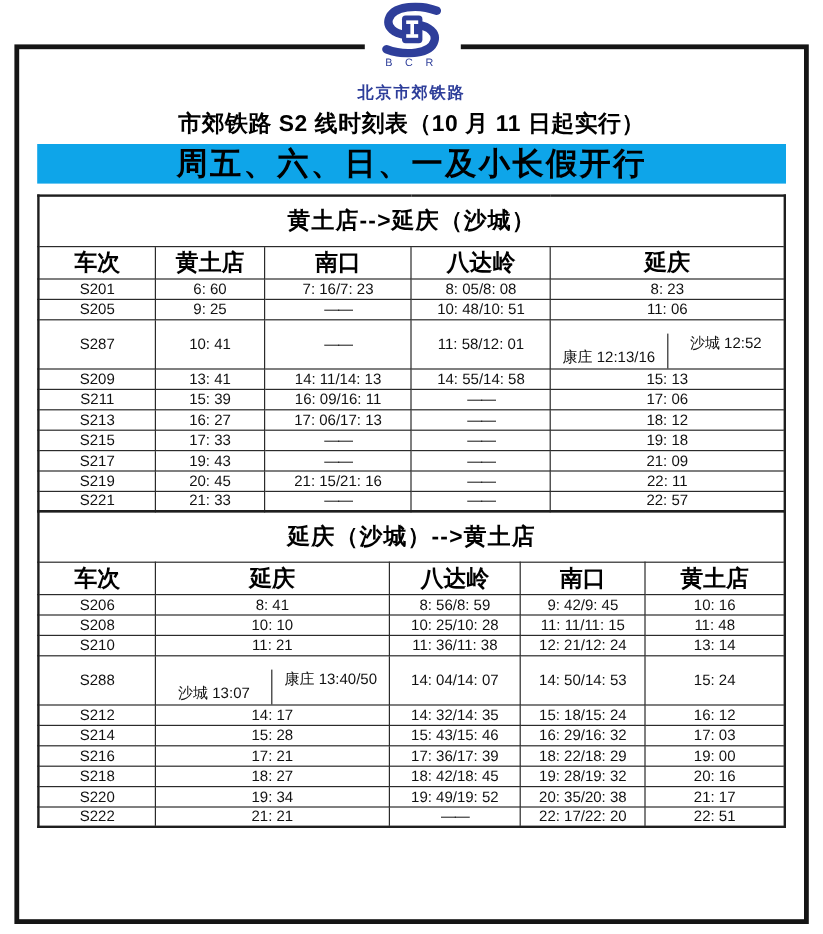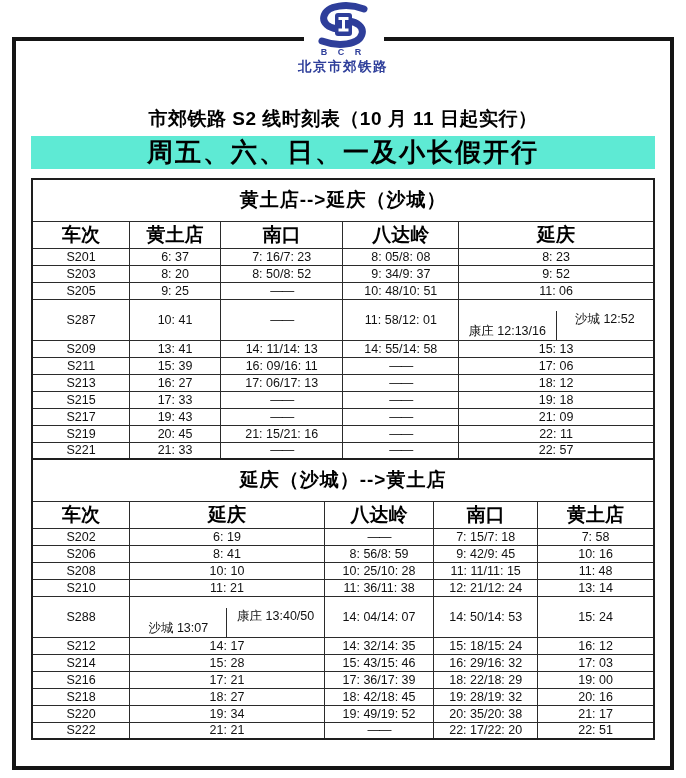--- a/index.html
+++ b/index.html
@@ -12,27 +12,27 @@
   .page { position:relative; width:686px; height:778px; background:#fff; overflow:hidden; }
 
   .frame {
     position:absolute; left:12px; top:37px; width:662px; height:733px;
     border:4px solid #151515; background:#fff; z-index:0;
   }
   .gap-cover { position:absolute; left:304px; top:33px; width:80px; height:13px; background:#fff; z-index:2; }
 
   .logo-block { position:absolute; top:2px; left:0; width:100%; text-align:center; z-index:3; }
   .logo-block svg { display:block; margin:0 auto; }
-  .logo-bcr { color:#2e3e9a; font-size:9px; font-weight:bold; letter-spacing:4px; margin-top:-1px; }
-  .logo-company { color:#2e3e9a; font-size:13.5px; font-weight:bold; letter-spacing:1.5px; margin-top:1px; }
+  .logo-bcr { color:#2e3e9a; font-size:9px; font-weight:normal; letter-spacing:4px; margin-top:-1px; }
+  .logo-company { color:#2e3e9a; font-size:13.5px; font-weight:bold; letter-spacing:1.5px; margin-top:12px; }
 
   .content { position:absolute; left:16px; top:41px; width:654px; z-index:1; }
-  .title { margin-top:65px; text-align:center; font-size:19px; font-weight:bold; letter-spacing:0.5px; color:#000; }
+  .title { margin-top:49px; text-align:center; font-size:19px; font-weight:bold; letter-spacing:0.5px; color:#000; }
   .subtitle {
-    width:624px; margin:4px auto 0; background:#5eead4;
+    width:624px; margin:4px auto 0; background:#0ea5e9;
     text-align:center; font-size:26px; line-height:33px; font-weight:bold; letter-spacing:2px; color:#000;
   }
 
   .tables { width:624px; margin:9px auto 0; }
   table.tt { width:100%; border-collapse:collapse; table-layout:fixed; border:2px solid #1e1e1e;padding-left:36px; }
   table.tt + table.tt { margin-top:-2px; }
   .tt td, .tt th { border:1.5px solid #2b2b2b; text-align:center; vertical-align:middle; white-space:nowrap; overflow:hidden; }
   tr.t-title td { height:42px; font-size:19px; font-weight:bold; letter-spacing:1px; color:#000; }
   tr.t-head th { height:24px; font-size:19px; font-weight:bold; color:#000; }
   .tt tbody td { height:17px; font-size:12.5px; font-weight:normal; color:#111; }
@@ -85,31 +85,24 @@
               <th>车次</th>
               <th>黄土店</th>
               <th>南口</th>
               <th>八达岭</th>
               <th>延庆</th>
             </tr>
         </thead>
         <tbody>
             <tr>
               <td>S201</td>
-              <td>6: 37</td>
+              <td>6: 60</td>
               <td>7: 16/7: 23</td>
               <td>8: 05/8: 08</td>
               <td>8: 23</td>
-            </tr>
-            <tr>
-              <td>S203</td>
-              <td>8: 20</td>
-              <td>8: 50/8: 52</td>
-              <td>9: 34/9: 37</td>
-              <td>9: 52</td>
             </tr>
             <tr>
               <td>S205</td>
               <td>9: 25</td>
               <td class="dash">——</td>
               <td>10: 48/10: 51</td>
               <td>11: 06</td>
             </tr>
             <tr>
               <td>S287</td>
@@ -190,27 +183,20 @@
           <tr class="t-head">
               <th>车次</th>
               <th>延庆</th>
               <th>八达岭</th>
               <th>南口</th>
               <th>黄土店</th>
             </tr>
         </thead>
         <tbody>
             <tr>
-              <td>S202</td>
-              <td>6: 19</td>
-              <td class="dash">——</td>
-              <td>7: 15/7: 18</td>
-              <td>7: 58</td>
-            </tr>
-            <tr>
               <td>S206</td>
               <td>8: 41</td>
               <td>8: 56/8: 59</td>
               <td>9: 42/9: 45</td>
               <td>10: 16</td>
             </tr>
             <tr>
               <td>S208</td>
               <td>10: 10</td>
               <td>10: 25/10: 28</td>

